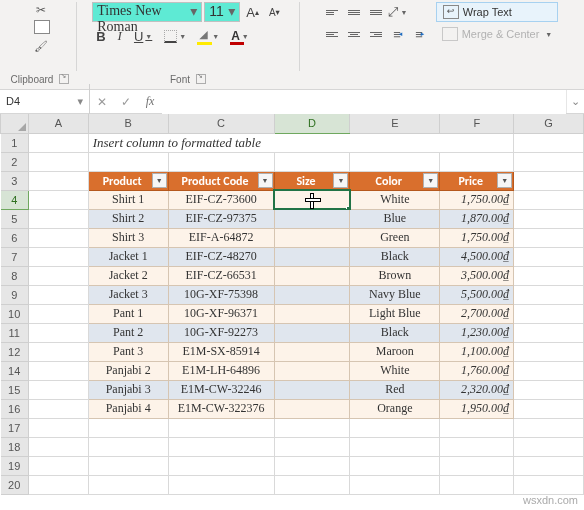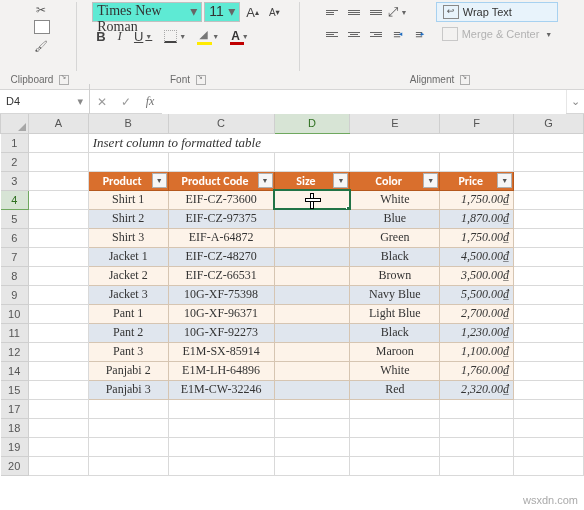--- a/index.html
+++ b/index.html
@@ -1,21 +1,21 @@
 <!DOCTYPE html>
 <html><head>
 <meta charset="utf-8">
 <style>
   * { box-sizing: border-box; margin: 0; padding: 0; }
   body { font-family: "Segoe UI", Tahoma, sans-serif; font-size: 11px; color: #333; background: #fff; overflow: hidden; width: 584px; height: 510px; }
   .ribbon { background: #f3f2f1; border-bottom: 1px solid #d6d6d6; padding: 0 4px 0 4px; display: flex; align-items: flex-start; height: 90px; }
   .ribbon-sep { width: 1px; background: #d6d6d6; align-self: stretch; margin: 2px 0 18px 0; }
   .ribbon-group { display: flex; flex-direction: column; align-items: center; padding: 2px 6px 2px 6px; height: 100%; }
   .ribbon-group-inner { flex: 1; display: flex; align-items: flex-start; }
-  .ribbon-group-label { font-size: 10px; color: #6a6a6a; text-align: center; padding: 2px 0; width: 100%; display: flex; justify-content: center; align-items: center; gap: 6px; }
+  .ribbon-group-label { font-size: 10px; color: #6a6a6a; text-align: center; padding: 2px 0; width: 100%; display: flex; justify-content: center; align-items: flex-start; gap: 6px; }
   .dialog-launcher { width: 10px; height: 10px; border: 1px solid #adadad; position: relative; }
   .dialog-launcher::after { content: "↘"; font-size: 7px; position: absolute; top: -3px; left: 0; color: #767676; }
   .btn { display: inline-flex; align-items: center; justify-content: center; padding: 2px 4px; cursor: default; color: #444; }
   .paste-btn { display: flex; flex-direction: column; align-items: center; width: 42px; height: 62px; justify-content: flex-start; gap: 2px; }
   .clipboard-icon { width: 26px; height: 32px; position: relative; }
   .clip-rect { position: absolute; top: 2px; left: 6px; width: 14px; height: 28px; border: 1px solid #c9ad6e; background: #fff; border-radius: 1px; }
   .clip-top { position: absolute; top: 0; left: 10px; width: 6px; height: 6px; border: 1px solid #c9ad6e; background: #c9ad6e33; border-radius: 2px 2px 0 0; }
   .clip-paper { position: absolute; top: 8px; left: 0; width: 16px; height: 22px; background: #fff; border: 1px solid #aaa; }
   .mini-col { display: flex; flex-direction: column; gap: 2px; margin-left: 2px; }
   .mini-icon { width: 16px; height: 16px; display: inline-flex; align-items: center; justify-content: center; font-size: 11px; color: #555; }
@@ -222,24 +222,20 @@
           <span class="wrap-icon"></span>
           <span>Wrap Text</span>
         </div>
         <div class="merge-btn">
           <span class="merge-icon"></span>
           <span>Merge &amp; Center</span>
           <span class="caret-small">▼</span>
         </div>
       </div>
     </div>
-    <div class="ribbon-group-label">
-      <span>Alignment</span>
-      <span class="dialog-launcher"></span>
-    </div>
   </div>
 </div>
 
 <div class="namebox-bar">
   <div class="namebox">
     <span>D4</span>
     <span class="caret">▾</span>
   </div>
   <span class="fx-btn">✕</span>
   <span class="fx-btn">✓</span>
@@ -405,20 +401,30 @@
         <tr class="row-even">
           <th class="rowhdr">15</th>
           <td></td>
           <td class="tbl-cell">Panjabi 3</td>
           <td class="tbl-cell">E1M-CW-32246</td>
           <td class="tbl-cell"></td>
           <td class="tbl-cell">Red</td>
           <td class="tbl-cell price">2,320.00₫</td>
           <td></td>
         </tr>
+        <tr class="row-odd">
+          <th class="rowhdr">16</th>
+          <td></td>
+          <td class="tbl-cell">Panjabi 4</td>
+          <td class="tbl-cell">E1M-CW-322376</td>
+          <td class="tbl-cell"></td>
+          <td class="tbl-cell">Orange</td>
+          <td class="tbl-cell price">1,950.00₫</td>
+          <td></td>
+        </tr>
         <tr>
           <th class="rowhdr">17</th>
           <td></td>
           <td></td>
           <td></td>
           <td></td>
           <td></td>
           <td></td>
           <td></td>
         </tr>

